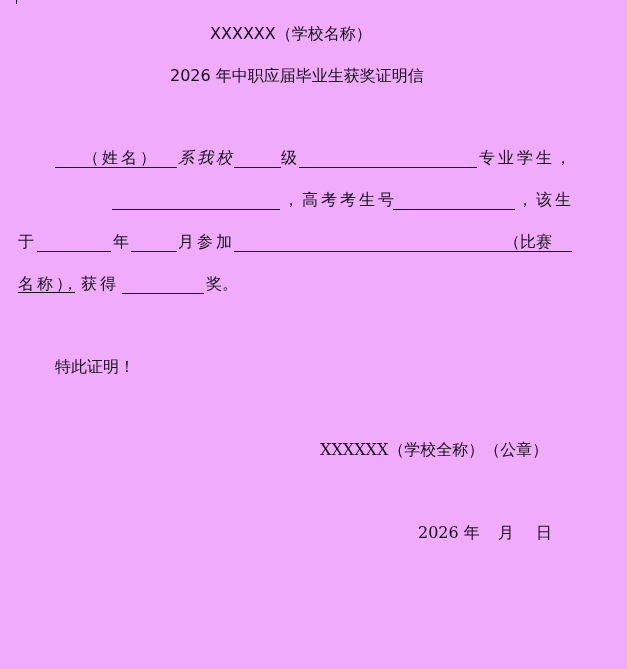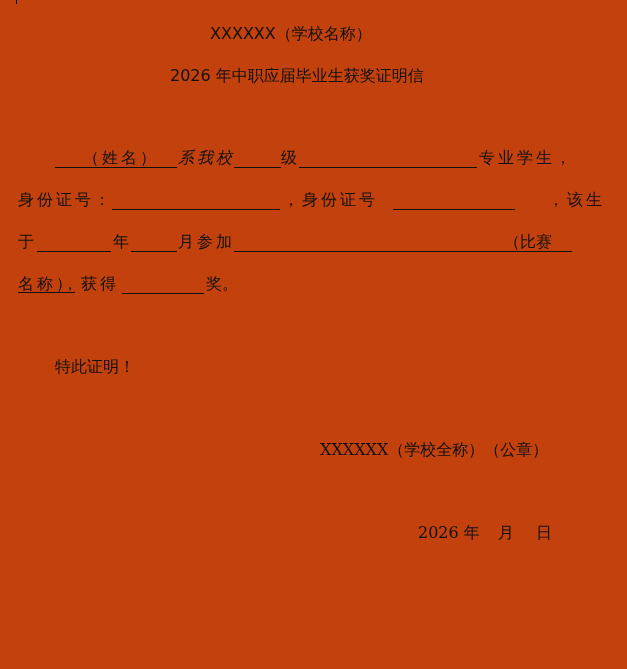--- a/index.html
+++ b/index.html
@@ -1,18 +1,18 @@
 <!DOCTYPE html>
 <html><head>
   <meta charset="utf-8">
   <style>
     html, body { margin: 0; padding: 0; background: #ffffff; }
     body { width: 627px; height: 669px; position: relative; overflow: hidden;
            font-family: "DejaVu Serif", "Liberation Serif", serif; color: #111111; }
-    .page { position: absolute; left: 0; top: 0; width: 627px; height: 669px; background: #c2410c; }
+    .page { position: absolute; left: 0; top: 0; width: 627px; height: 669px; background: #f0abfc; }
     .cursor-mark { position: absolute; left: 16px; top: 0; width: 1px; height: 4px; background: #000; }
     .t { position: absolute; white-space: nowrap; font-size: 16px; line-height: 20px; }
     .sans { font-family: "DejaVu Sans", "Liberation Sans", sans-serif; }
     .title { font-size: 16px; }
     .ul { position: absolute; height: 1px; background: #111; }
     .spaced { letter-spacing: 3px; }
     .u { text-decoration: underline; text-underline-offset: 3px; }
   </style>
 </head>
 <body>
@@ -24,25 +24,24 @@
   <div class="t sans title" style="left:170px; top:66px;">2026 年中职应届毕业生获奖证明信</div>
 
   <div class="ul" style="left:55px; top:167px; width:122px;"></div>
   <div class="t spaced" style="left:83px; top:148px;">（姓名）</div>
   <div class="t spaced" style="left:178px; top:148px;font-style:italic;">系我校</div>
   <div class="ul" style="left:234px; top:167px; width:47px;"></div>
   <div class="t" style="left:281px; top:148px;">级</div>
   <div class="ul" style="left:299px; top:167px; width:178px;"></div>
   <div class="t spaced" style="left:479px; top:148px;">专业学生，</div>
 
-  <div class="t spaced" style="left:18px; top:190px;">身份证号：</div>
   <div class="ul" style="left:112px; top:209px; width:168px;"></div>
-  <div class="t spaced" style="left:283px; top:190px;">，身份证号</div>
+  <div class="t spaced" style="left:283px; top:190px;">，高考考生号</div>
   <div class="ul" style="left:393px; top:209px; width:122px;"></div>
-  <div class="t spaced" style="left:548px; top:190px;">，该生</div>
+  <div class="t spaced" style="left:517px; top:190px;">，该生</div>
 
   <div class="t" style="left:18px; top:232px;">于</div>
   <div class="ul" style="left:37px; top:251px; width:74px;"></div>
   <div class="t" style="left:113px; top:232px;">年</div>
   <div class="ul" style="left:131px; top:251px; width:46px;"></div>
   <div class="t spaced" style="left:178px; top:232px;">月参加</div>
   <div class="ul" style="left:234px; top:251px; width:338px;"></div>
   <div class="t sans" style="left:504px; top:232px;">（比赛</div>
 
   <div class="t spaced u" style="left:18px; top:274px;text-align:center;">名称）</div>

